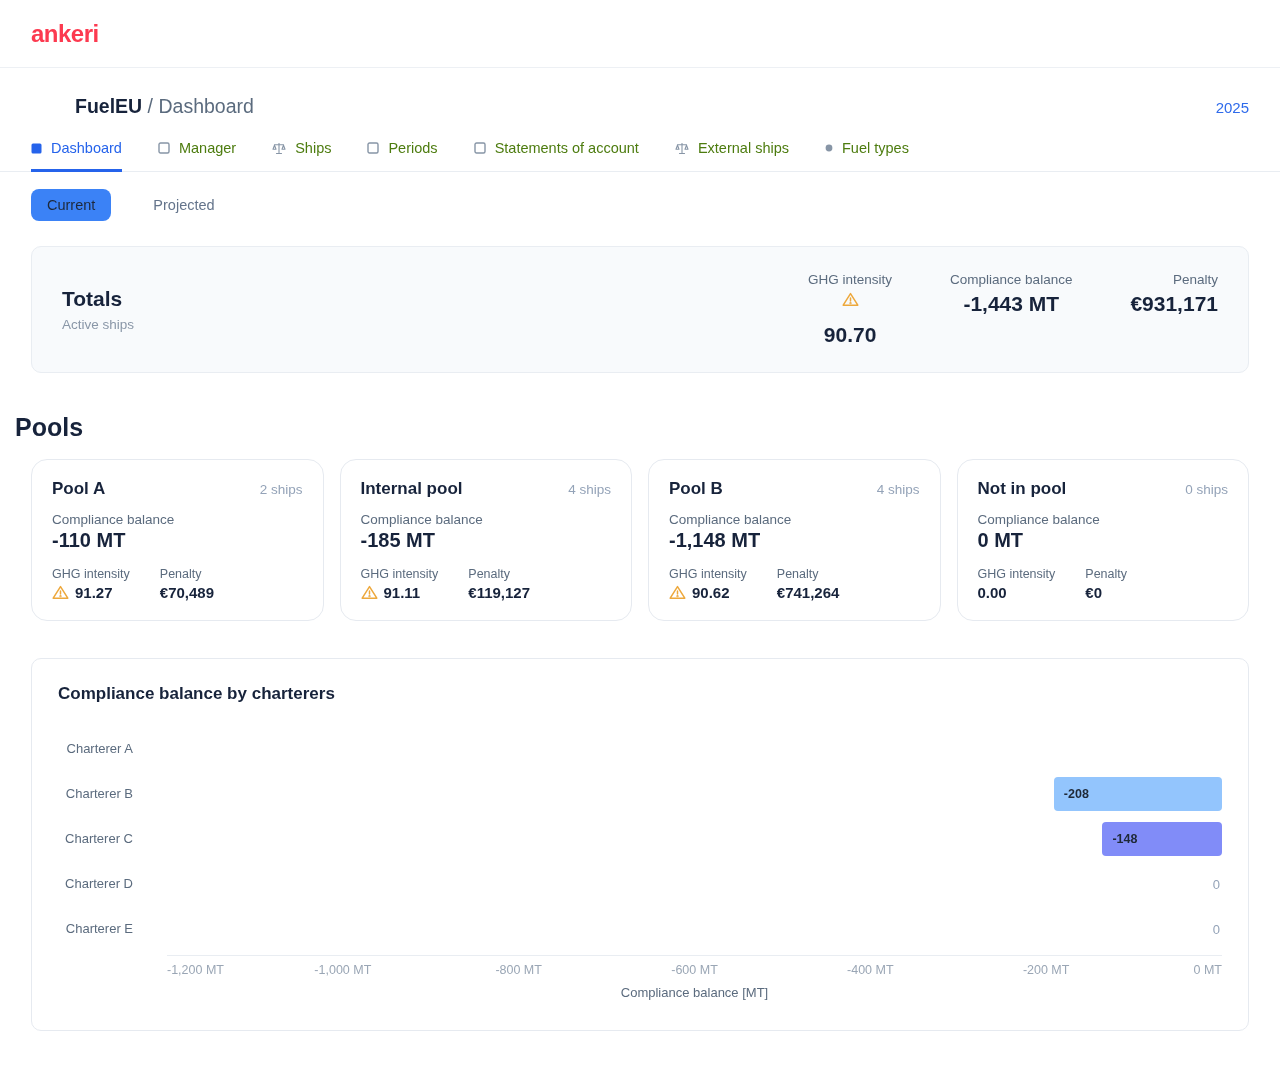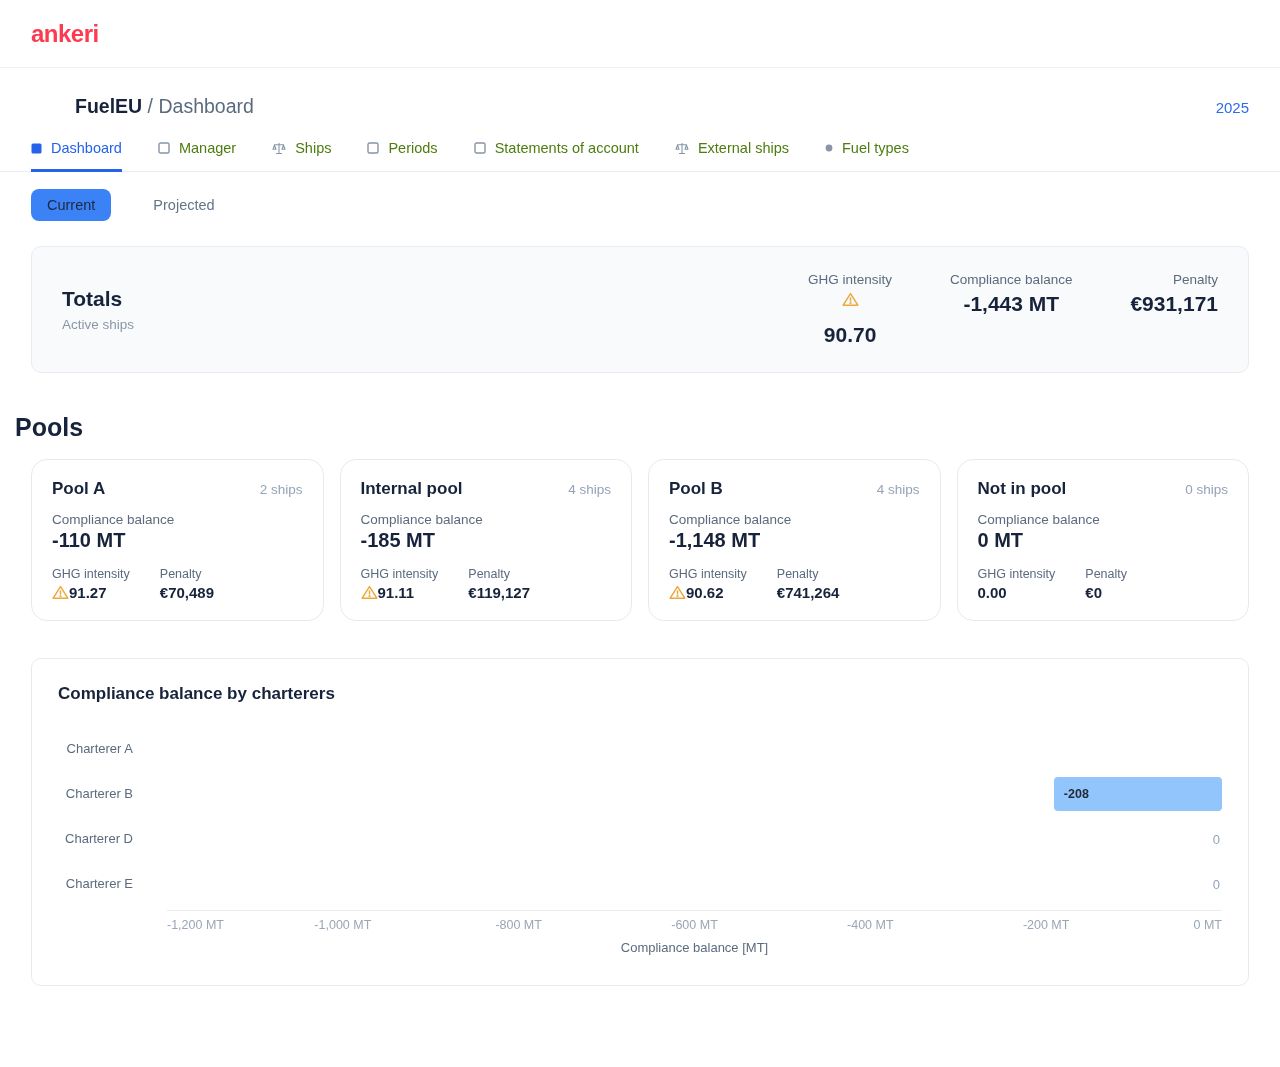--- a/index.html
+++ b/index.html
@@ -65,21 +65,21 @@
   .pools-heading { margin:40px 15px 0; font-size:25px; font-weight:700; }
   .pools-grid { margin:17px 31px 0; display:grid; grid-template-columns:repeat(4,1fr); gap:16px; }
   .pool-card { border:1px solid #e6eaf0; border-radius:16px; padding:19px 20px; background:#fff; }
   .pool-head { display:flex; justify-content:space-between; align-items:baseline; }
   .pool-name { font-size:17px; font-weight:700; }
   .pool-ships { font-size:13.5px; color:#94a3b8; }
   .pool-balance-label { margin-top:13px; font-size:13.5px; color:#5b6b7e; }
   .pool-balance { margin-top:2px; font-size:20px; font-weight:700; }
   .pool-metrics { margin-top:15px; display:flex; gap:30px; }
   .metric-label { font-size:12.5px; color:#5b6b7e; }
-  .metric-value { margin-top:3px; font-size:15px; font-weight:700; display:flex; align-items:center; }
+  .metric-value { margin-top:3px; font-size:15px; font-weight:700; display:flex; align-items:center; gap:6px; }
   
   .chart-card { margin:37px 31px 40px; border:1px solid #e6eaf0; border-radius:10px; padding:25px 26px 30px; }
   .chart-title { font-size:17px; font-weight:700; }
   .chart-body { margin-top:22px; }
   .chart-row { display:flex; align-items:center; height:45px; }
   .chart-cat-label { width:92px; padding-right:17px; flex:none; text-align:right; font-size:13px; color:#5b6b7e; }
   .chart-plot { flex:1; position:relative; height:34px; }
   .bar { position:absolute; right:0; top:0; height:34px; border-radius:4px; }
   .bar-value { position:absolute; left:10px; top:50%; transform:translateY(-50%); font-size:12.5px; font-weight:700; color:#1f2937; }
   .zero-value { position:absolute; right:2px; top:50%; transform:translateY(-50%); font-size:13px; color:#94a3b8; }
@@ -328,20 +328,28 @@
       </div>
       <div class="chart-row">
         <div class="chart-cat-label">Charterer B</div>
         <div class="chart-plot">
           <div class="bar" style="width:15.69%;background:#93c5fd">
             <span class="bar-value">-208</span>
           </div>
         </div>
       </div>
       <div class="chart-row">
+        <div class="chart-cat-label">Charterer C</div>
+        <div class="chart-plot">
+          <div class="bar" style="width:11.16%;background:#818cf8">
+            <span class="bar-value">-148</span>
+          </div>
+        </div>
+      </div>
+      <div class="chart-row">
         <div class="chart-cat-label">Charterer D</div>
         <div class="chart-plot">
           <span class="zero-value">0</span>
         </div>
       </div>
       <div class="chart-row">
         <div class="chart-cat-label">Charterer E</div>
         <div class="chart-plot">
           <span class="zero-value">0</span>
         </div>

